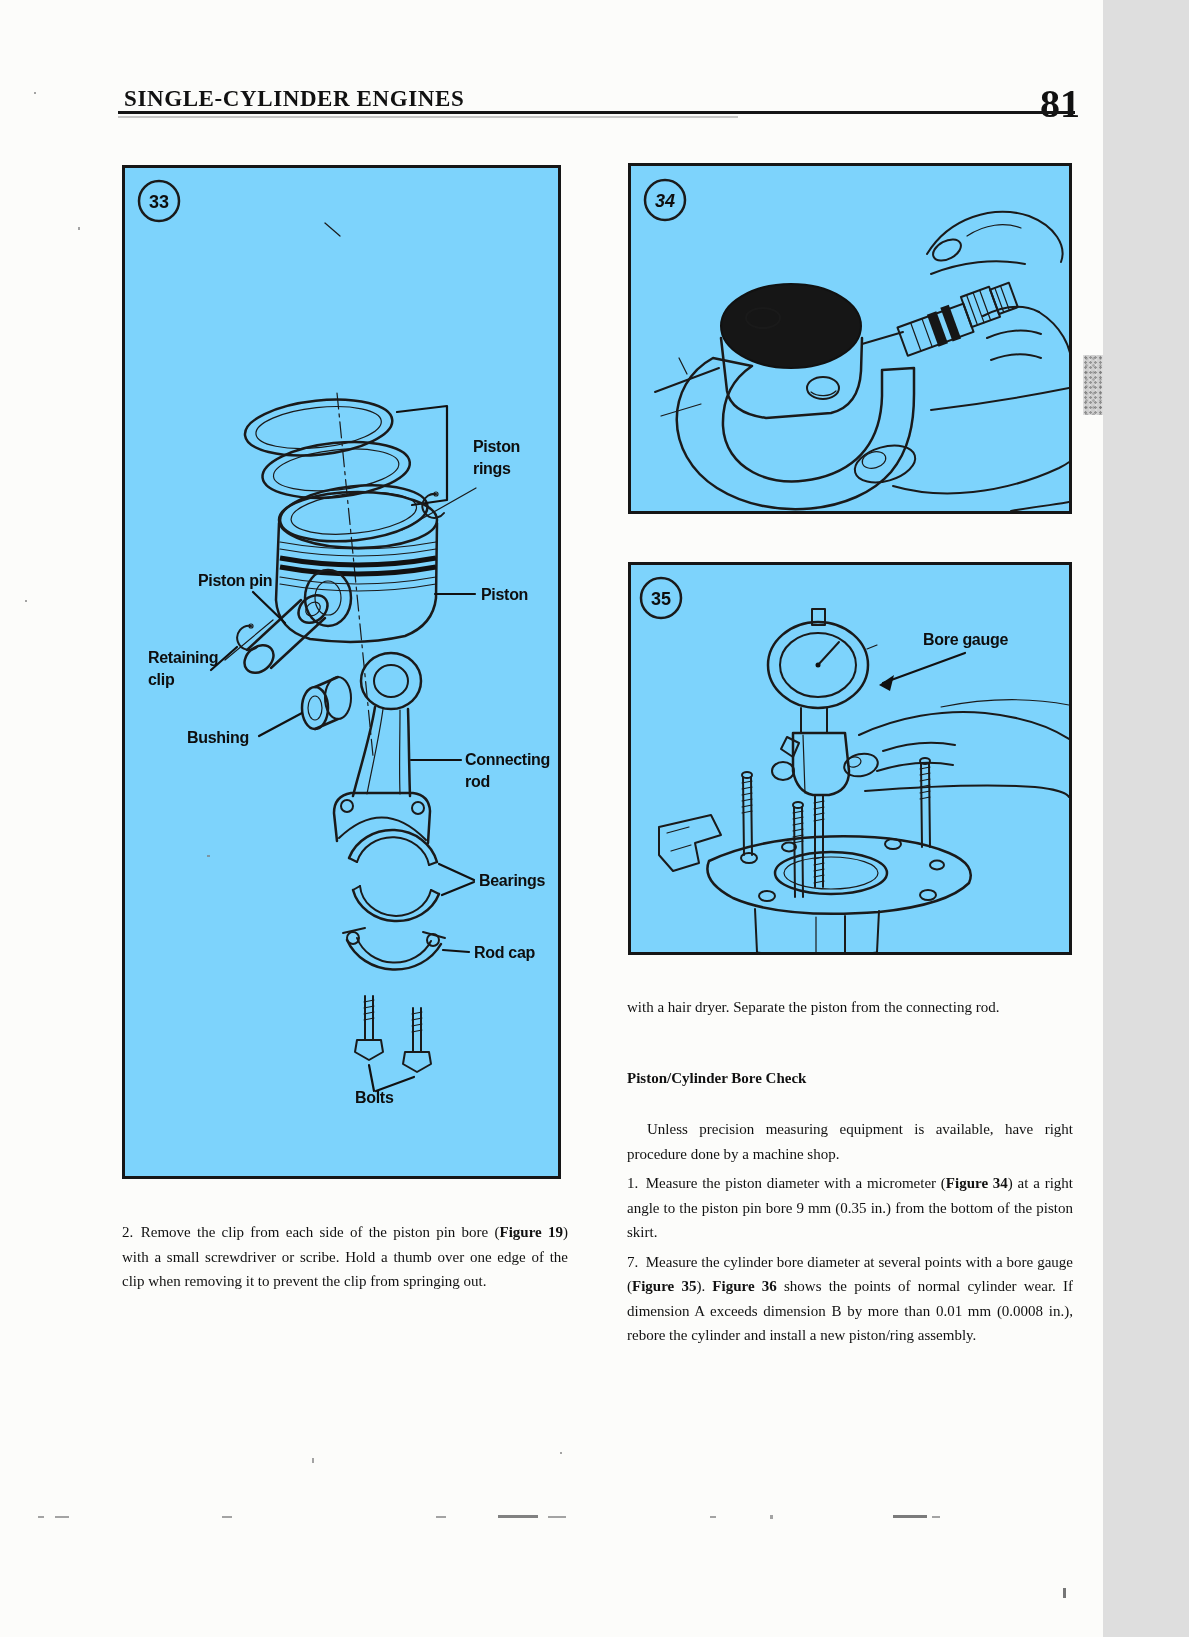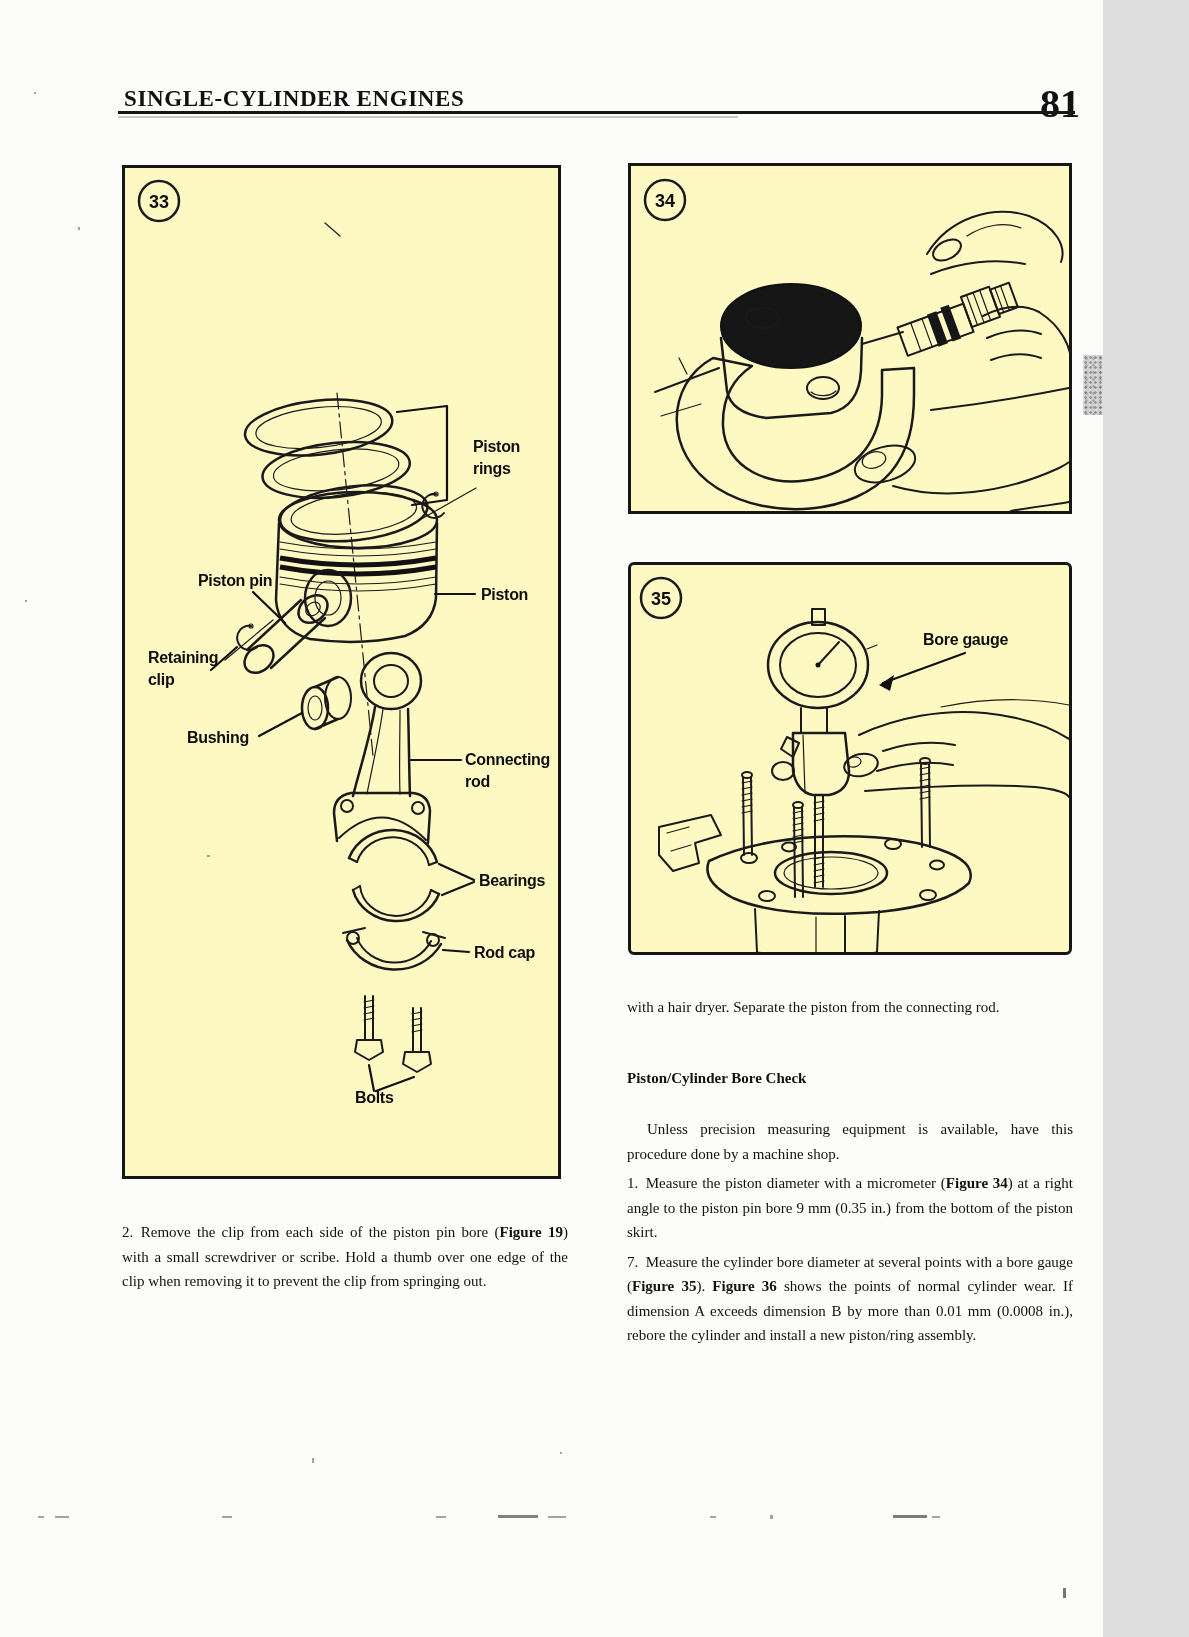--- a/index.html
+++ b/index.html
@@ -13,24 +13,24 @@
   
   .tab5{position:absolute;left:1083px;top:355px;width:100px;height:60px;background-color:#cfcfcf;
         background-image:
           radial-gradient(rgba(80,80,80,.5) 1px, transparent 1.5px),
           radial-gradient(rgba(130,130,130,.45) 1px, transparent 1.6px),
           repeating-linear-gradient(90deg, rgba(255,255,255,.25) 0 2px, transparent 2px 6px);
         background-size:5px 5px,7px 7px,auto;
         display:flex;align-items:center;}
   .tab5 span{font-family:"Liberation Sans",sans-serif;font-weight:bold;font-size:27px;color:#0d0d0d;padding-left:24px;}
   
-  .fig-box{position:absolute;border:3px solid #161616;background:#fef9c3;}
+  .fig-box{position:absolute;border:3px solid #161616;background:#7dd3fc;}
   #fig33{left:122px;top:165px;width:433px;height:1008px;}
-  #fig34{left:628px;top:163px;width:438px;height:345px;}
-  #fig35{left:628px;top:562px;width:438px;height:387px;border-radius:6px;}
+  #fig34{left:628px;top:163px;width:438px;height:345px;font-style:italic;}
+  #fig35{left:628px;top:562px;width:438px;height:387px;}
   svg{display:block;}
   svg .ln{stroke:#1a1a1a;fill:none;stroke-width:2;stroke-linecap:round;stroke-linejoin:round;}
   svg .ln25{stroke:#1a1a1a;fill:none;stroke-width:2.5;stroke-linecap:round;stroke-linejoin:round;}
   svg .thin{stroke:#1a1a1a;fill:none;stroke-width:1.2;stroke-linecap:round;}
   svg .thick{stroke:#111;fill:none;stroke-width:5;}
   svg .leader{stroke:#111;fill:none;stroke-width:2.2;stroke-linecap:round;stroke-linejoin:round;}
   svg text{font-family:"Liberation Sans",sans-serif;font-weight:bold;fill:#0e0e0e;}
   .fig-label{font-size:16px;letter-spacing:-.3px;}
   .fig-num{font-size:18px;}
   
@@ -272,21 +272,21 @@
     </svg>
   </div>
 
   <div class="col" id="leftcol">
     <p><span>2. Remove the clip from each side of the piston pin bore (</span><b>Figure 19</b><span>) with a small screwdriver or scribe. Hold a thumb over one edge of the clip when removing it to prevent the clip from springing out.</span></p>
   </div>
 
   <div class="col" id="rightcol">
     <p><span>with a hair dryer. Separate the piston from the connecting rod.</span></p>
     <p class="heading">Piston/Cylinder Bore Check</p>
-    <p class="intro"><span>Unless precision measuring equipment is available, have this procedure done by a machine shop.</span></p>
+    <p class="intro"><span>Unless precision measuring equipment is available, have right procedure done by a machine shop.</span></p>
     <p class="step"><span>1. Measure the piston diameter with a micrometer (</span><b>Figure 34</b><span>) at a right angle to the piston pin bore 9 mm (0.35 in.) from the bottom of the piston skirt.</span></p>
     <p class="step"><span>7. Measure the cylinder bore diameter at several points with a bore gauge (</span><b>Figure 35</b><span>). </span><b>Figure 36</b><span> shows the points of normal cylinder wear. If dimension A exceeds dimension B by more than 0.01 mm (0.0008 in.), rebore the cylinder and install a new piston/ring assembly.</span></p>
   </div>
 
   <div class="art" style="left:34px;top:92px;width:2px;height:2px;"></div>
   <div class="art" style="left:78px;top:227px;width:2px;height:3px;"></div>
   <div class="art" style="left:25px;top:600px;width:2px;height:2px;"></div>
   <div class="art" style="left:207px;top:855px;width:3px;height:2px;"></div>
   <div class="art" style="left:312px;top:1458px;width:2px;height:5px;"></div>
   <div class="art" style="left:560px;top:1452px;width:2px;height:2px;"></div>

